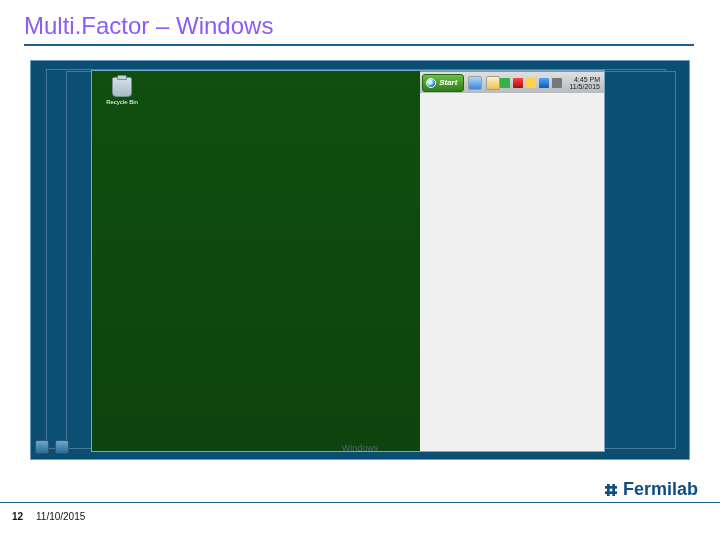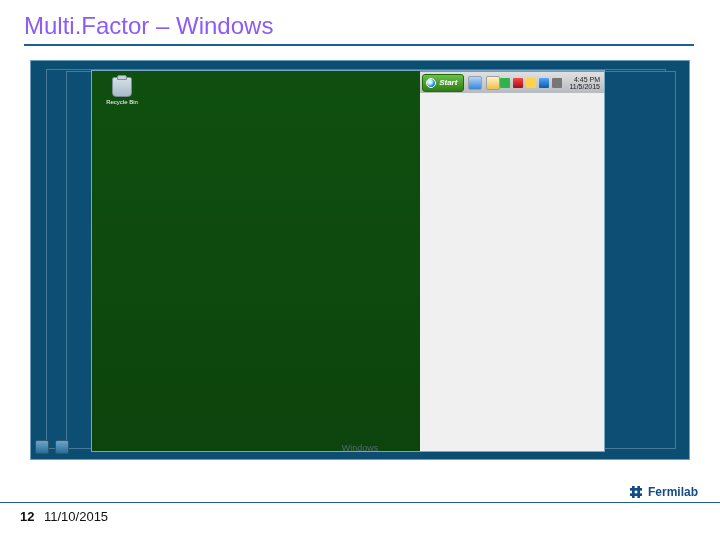--- a/index.html
+++ b/index.html
@@ -190,37 +190,37 @@
   }
   
   .footer {
     position: absolute;
     left: 0; right: 0;
     bottom: 10px;
     height: 28px;
     border-top: 1px solid #1d5f8f;
     display: flex;
     align-items: center;
-    font-size: 13px;
+    font-size: 10px;
     color: #111;
-    padding: 0 20px;
+    padding: 0 12px;
   }
   .page-num { width: 24px; font-weight: bold; }
   .footer-text { flex: 1; }
   .footer-date { margin-right: 0; }
   .fermi-logo {
     position: absolute;
     right: 22px;
     bottom: 40px;
     display: flex;
     align-items: center;
     gap: 4px;
     color: #114d82;
     font-weight: bold;
-    font-size: 12px;
+    font-size: 18px;
   }
   .fermi-mark {
     width: 16px; height: 16px;
     position: relative;
   }
   .fermi-mark svg { width: 100%; height: 100%; }
 </style>
 </head>
 <body>
 

